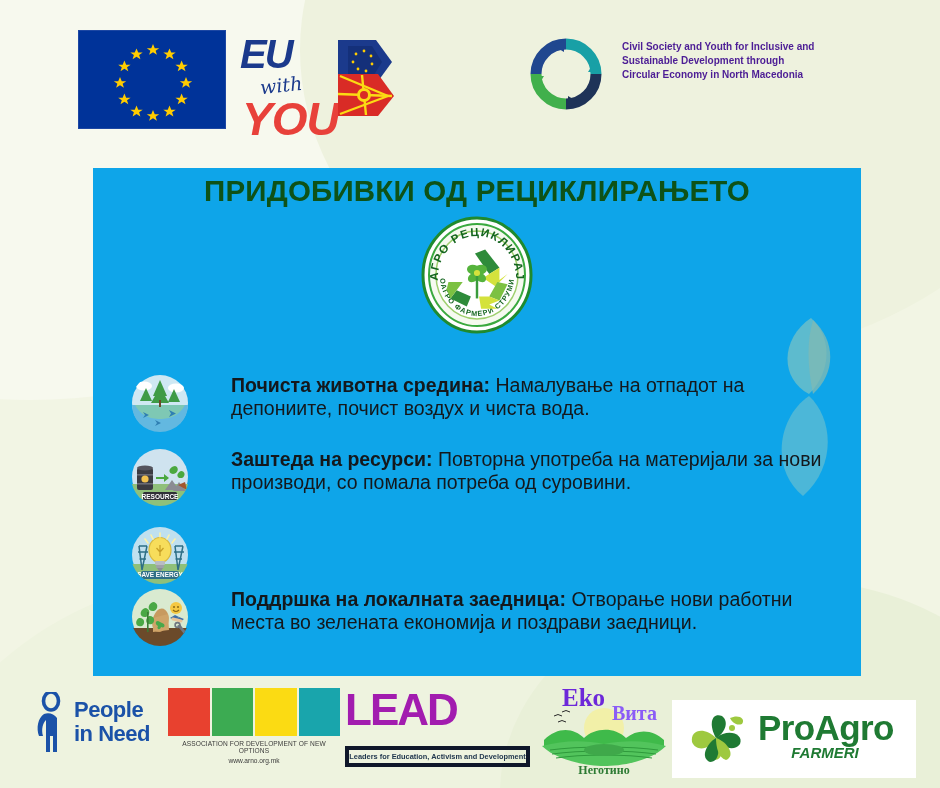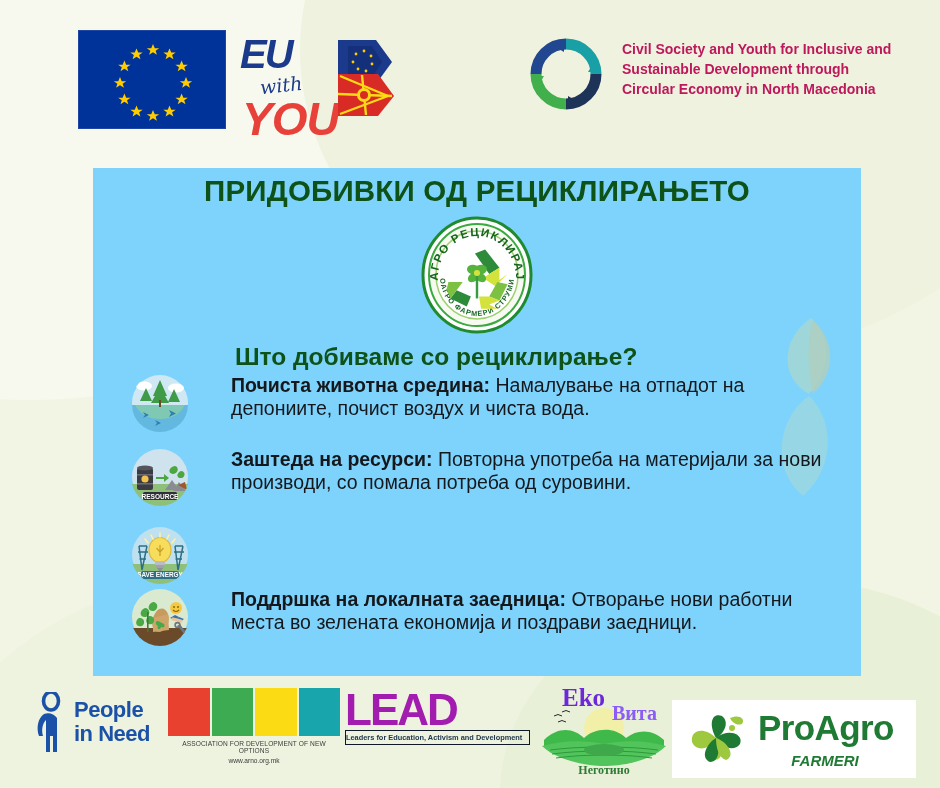--- a/index.html
+++ b/index.html
@@ -64,29 +64,29 @@
     position:absolute; left:2px; top:62px;
     font-size:46px; font-weight:bold; font-style:italic;
     color:#e8413a; letter-spacing:-1px;
   }
   .ewy-arrow { position:absolute; left:96px; top:6px; width:58px; height:84px; }
 
   .proj-logo { position:absolute; left:528px; top:36px; }
   .proj-ring { position:absolute; left:0; top:0; width:76px; height:76px; }
   .proj-text {
     position:absolute; left:94px; top:4px;
-    font-size:14px; font-weight:bold; color:#be185d;
+    font-size:10px; font-weight:bold; color:#4c1d95;
     line-height:1.42; width:300px;
   }
 
   
   .panel {
     position:absolute; left:93px; top:168px;
     width:768px; height:508px;
-    background:#7dd3fc;
+    background:#0ea5e9;
     z-index:2;
   }
   .panel-leaf { position:absolute; right:0; top:140px; width:110px; height:200px; opacity:.55; }
 
   .title {
     position:absolute; left:0; top:6px; width:768px;
     text-align:center;
     font-size:29.5px; font-weight:bold; color:#0e5217;
     letter-spacing:.2px;
   }
@@ -148,24 +148,24 @@
   }
   .arno-url { margin-top:3px; text-align:center; font-size:6.6px; color:#3a3a3a; }
 
   .lead { position:absolute; left:345px; top:14px; width:185px; }
   .lead-word {
     font-size:44px; font-weight:bold; color:#a21caf;
     letter-spacing:-2px; line-height:.92;
     font-family:"Liberation Sans", sans-serif;
   }
   .lead-cap {
-    margin-top:0;
-    border:1px solid #0f172a;
+    margin-top:16px;
+    border:4px solid #0f172a;
     font-size:7.4px; font-weight:bold; color:#22384f;
-    text-align:left; padding:2px 0;
+    text-align:center; padding:2px 0;
   }
 
   .ekovita { position:absolute; left:540px; top:8px; width:128px; height:92px; }
   .ev-eko {
     position:absolute; left:22px; top:0;
     font-size:25px; font-weight:bold; color:#6d28d9;
     font-family:"Liberation Serif", serif;
   }
   .ev-vita {
     position:absolute; left:72px; top:18px;
@@ -183,21 +183,21 @@
     position:absolute; left:672px; top:8px;
     width:244px; height:78px; background:#ffffff;margin-top:16px;
   }
   .pa-leaf { position:absolute; left:14px; top:10px; width:66px; height:58px; }
   .pa-name {
     position:absolute; left:86px; top:8px;
     font-size:35px; font-weight:bold; color:#1f7a33;
     letter-spacing:-.6px;
   }
   .pa-sub {
-    position:absolute; left:0; top:52px; width:244px;
+    position:absolute; left:0; top:44px; width:244px;
     text-align:center; padding-left:62px;
     font-size:15px; font-weight:bold; font-style:italic; color:#1f7a33;
   }
 </style>
 </head>
 <body>
 
 <div class="bg-wrap">
   <div class="bg-swoop-2"></div>
   <div class="bg-swoop-1"></div>
@@ -309,21 +309,20 @@
       <path d="M-6 20 L-20 14 L-26 22 L-10 30 Z" fill="#2e8b3a"></path>
       <path d="M-20 14 L-26 22 L-30 12 L-32 22 L-28 6 L-14 6 Z" fill="#7cc142"></path>
       <g fill="#55b33c">
         <path d="M0 -10 C-8 -14 -14 -6 -6 -2 C-12 2 -8 10 0 4 C8 10 12 2 6 -2 C14 -6 8 -14 0 -10 Z"></path>
       </g>
       <circle cx="0" cy="-3" r="3" fill="#d4e23c"></circle>
       <rect x="-1.2" y="0" width="2.4" height="22" fill="#3a9b3c"></rect>
     </g>
   </svg>
 
-  <div class="subtitle">Што добиваме со рециклирање?</div>
 
   <div class="benefits">
 
     <div class="benefit b1">
       <div class="b-icon">
         <svg viewBox="0 0 58 58" width="58" height="58">
           <circle cx="29" cy="29" r="28" fill="#cfe8f3"></circle>
           <path d="M1 31 A28 28 0 0 0 57 31 Z" fill="#63b8e0"></path>
           <path d="M4 31 L54 31 A26 26 0 0 1 29 45 A26 26 0 0 1 4 31 Z" fill="#7ec8b4"></path>
           <ellipse cx="13" cy="12" rx="8" ry="4.5" fill="#fff"></ellipse>

